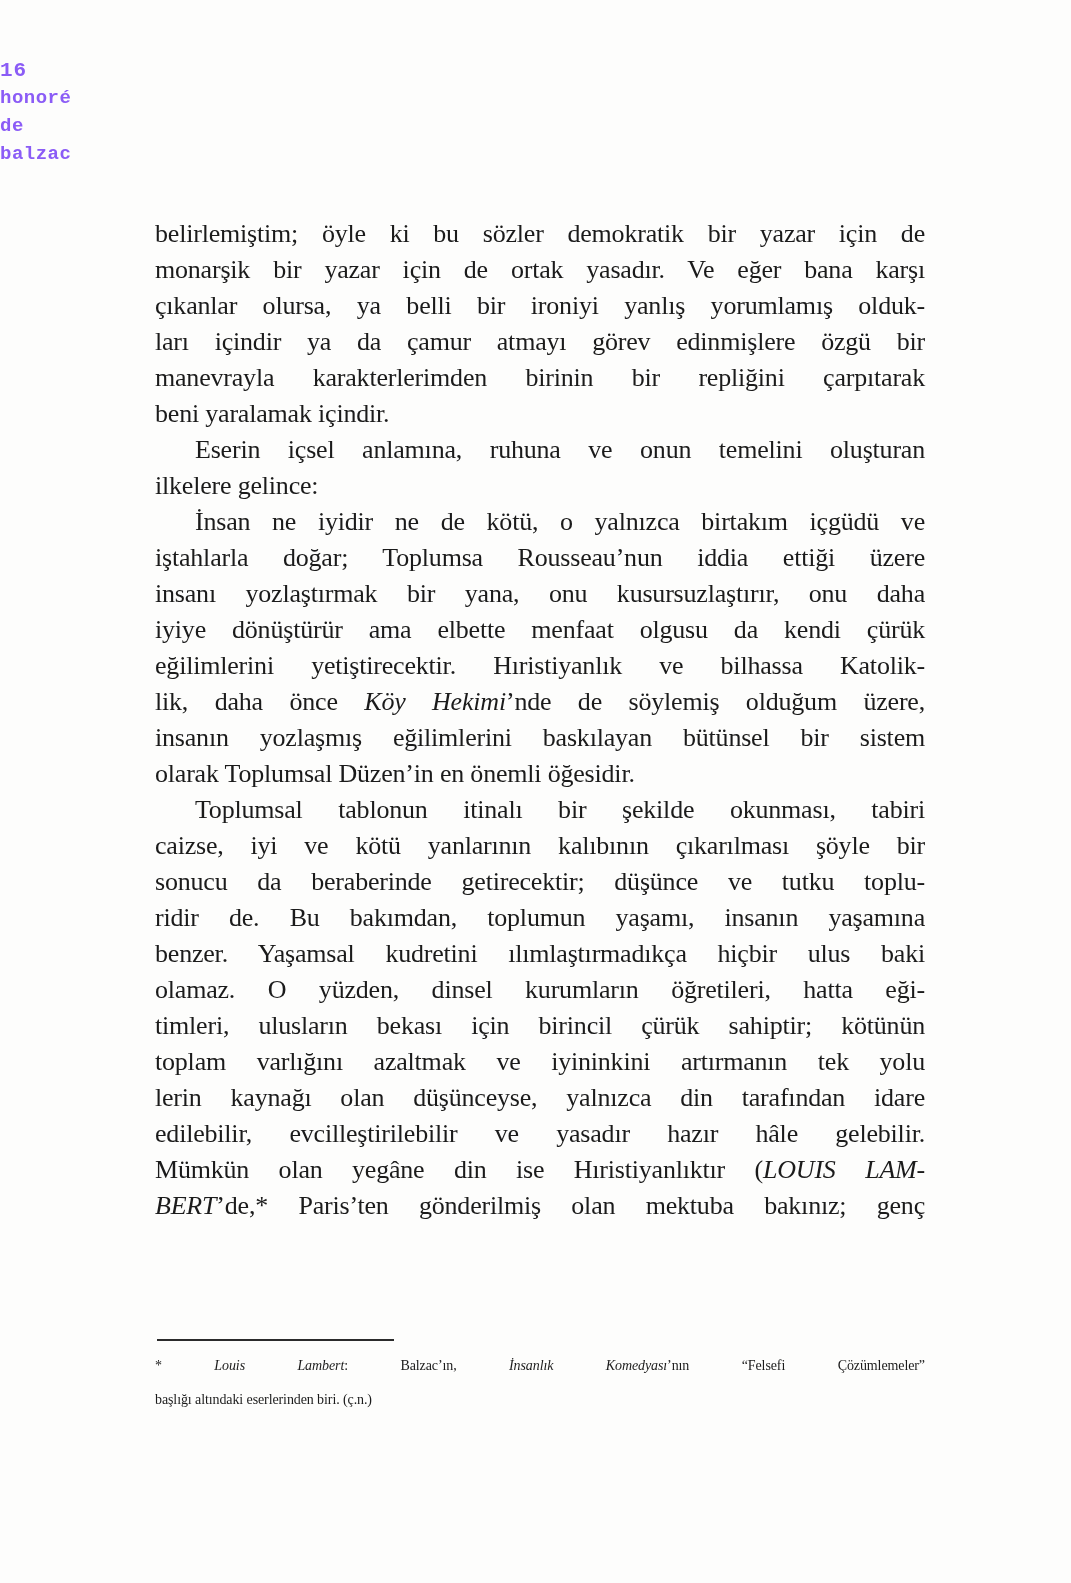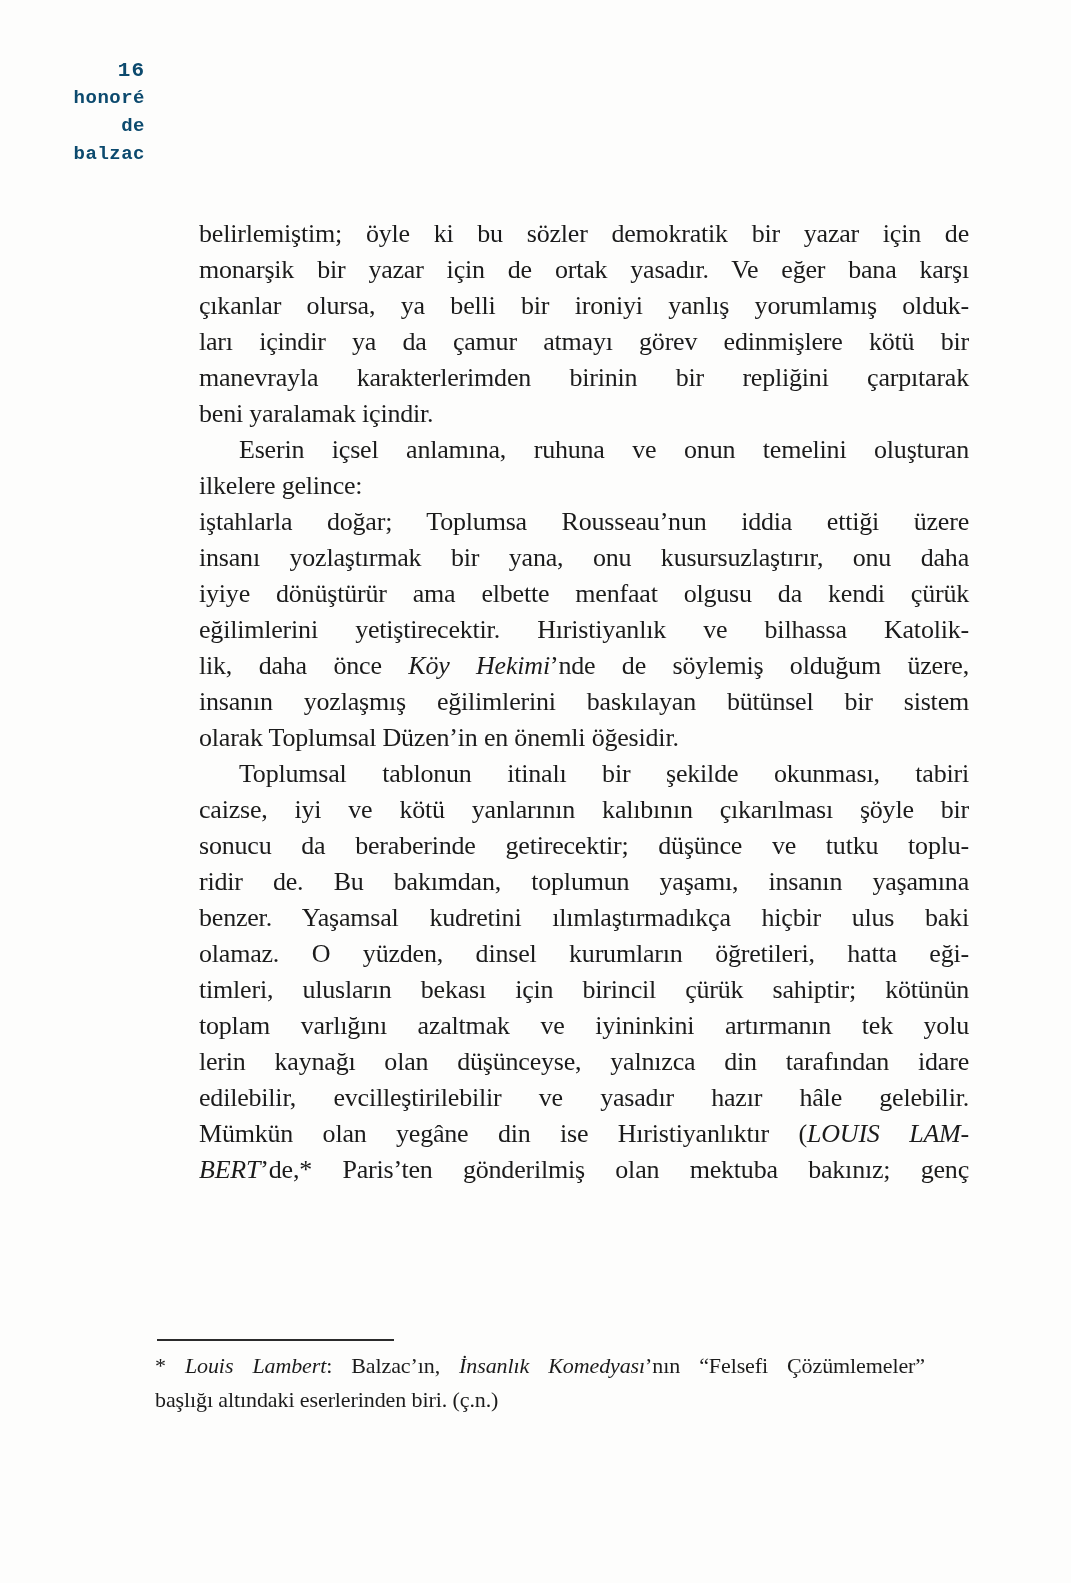--- a/index.html
+++ b/index.html
@@ -8,45 +8,44 @@
   .page {
     position:relative;
     width:1071px; height:1583px;
     background:#fdfdfc;
     color:#1c1c1c;
     overflow:hidden;
   }
   
   .corner-block {
     position:absolute; left:0; top:58px; width:145px;
-    text-align:right;
+    text-align:left;
     font-family:"Liberation Mono", monospace;
     font-weight:bold;
-    color:#0c4a6e;
+    color:#8b5cf6;
   }
   .page-number { font-size:21px; line-height:26px; letter-spacing:1px; }
   .running-header { font-size:19px; line-height:28px; letter-spacing:0.5px; }
   
   .body-text {
     position:absolute; left:155px; top:216px; width:770px;
     font-size:26px; line-height:36px; letter-spacing:-0.2px;
     color:#1b1b1b;
-    margin-left:44px;
   }
   .line { text-align:justify; text-align-last:justify; text-justify:inter-word; white-space:normal; }
   .line.para-end { text-align-last:left; }
   .line.indent { text-indent:40px; }
   
   .footnote-rule {
     position:absolute; left:157px; top:1339px; width:237px; height:0;
     border-top:2px solid #2b2b2b;
   }
   .footnote {
     position:absolute; left:155px; top:1349px; width:770px;
-    font-size:22px; line-height:34px; letter-spacing:-0.1px;
+    font-size:14px; line-height:34px; letter-spacing:-0.1px;
     color:#1b1b1b;
   }
   i { }
 </style>
 </head>
 <body>
 
 <div class="page">
 
   <div class="corner-block">
@@ -55,25 +54,26 @@
       <div>honoré</div>
       <div>de</div>
       <div>balzac</div>
     </div>
   </div>
 
   <div class="body-text">
       <div class="line">belirlemiştim; öyle ki bu sözler demokratik bir yazar için de</div>
       <div class="line">monarşik bir yazar için de ortak yasadır. Ve eğer bana karşı</div>
       <div class="line">çıkanlar olursa, ya belli bir ironiyi yanlış yorumlamış olduk-</div>
-      <div class="line">ları içindir ya da çamur atmayı görev edinmişlere kötü bir</div>
+      <div class="line">ları içindir ya da çamur atmayı görev edinmişlere özgü bir</div>
       <div class="line">manevrayla karakterlerimden birinin bir repliğini çarpıtarak</div>
       <div class="line para-end">beni yaralamak içindir.</div>
       <div class="line indent">Eserin içsel anlamına, ruhuna ve onun temelini oluşturan</div>
       <div class="line para-end">ilkelere gelince:</div>
+      <div class="line indent">İnsan ne iyidir ne de kötü, o yalnızca birtakım içgüdü ve</div>
       <div class="line">iştahlarla doğar; Toplumsa Rousseau’nun iddia ettiği üzere</div>
       <div class="line">insanı yozlaştırmak bir yana, onu kusursuzlaştırır, onu daha</div>
       <div class="line">iyiye dönüştürür ama elbette menfaat olgusu da kendi çürük</div>
       <div class="line">eğilimlerini yetiştirecektir. Hıristiyanlık ve bilhassa Katolik-</div>
       <div class="line">lik, daha önce <i>Köy Hekimi</i>’nde de söylemiş olduğum üzere,</div>
       <div class="line">insanın yozlaşmış eğilimlerini baskılayan bütünsel bir sistem</div>
       <div class="line para-end">olarak Toplumsal Düzen’in en önemli öğesidir.</div>
       <div class="line indent">Toplumsal tablonun itinalı bir şekilde okunması, tabiri</div>
       <div class="line">caizse, iyi ve kötü yanlarının kalıbının çıkarılması şöyle bir</div>
       <div class="line">sonucu da beraberinde getirecektir; düşünce ve tutku toplu-</div>

